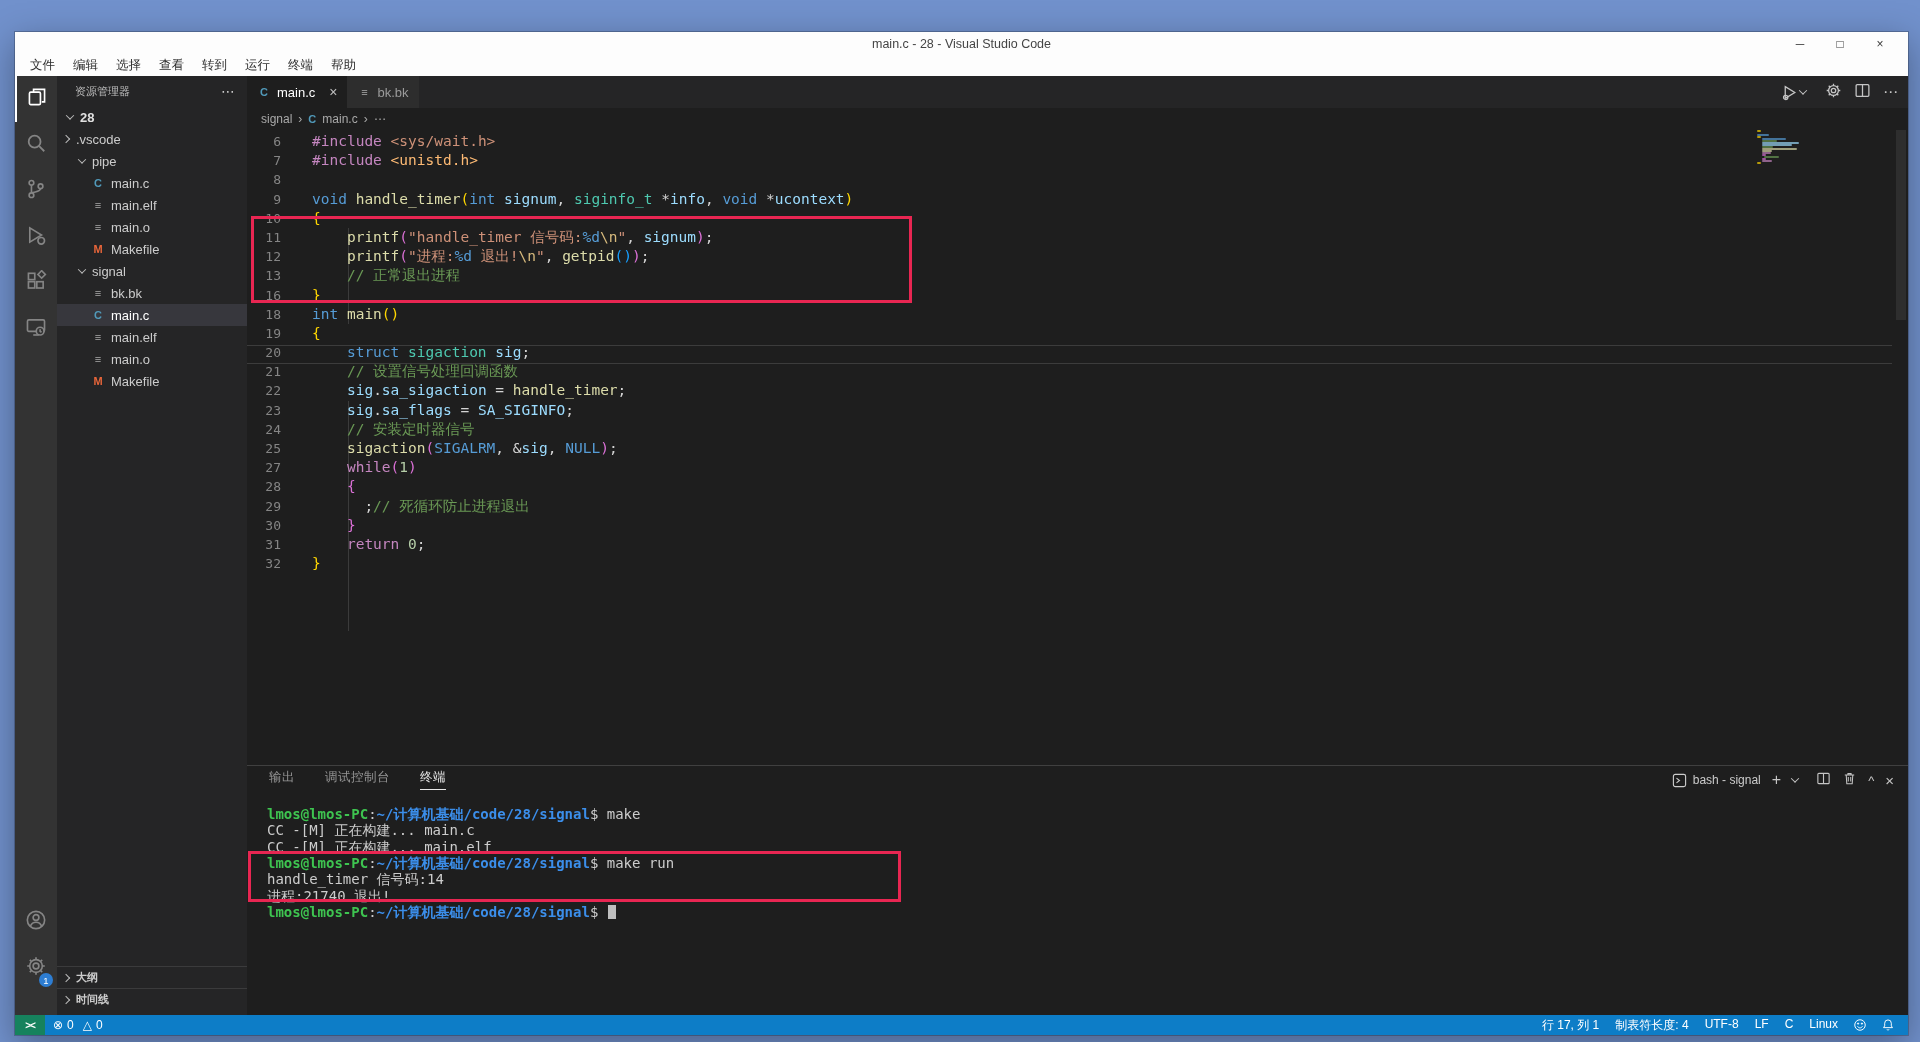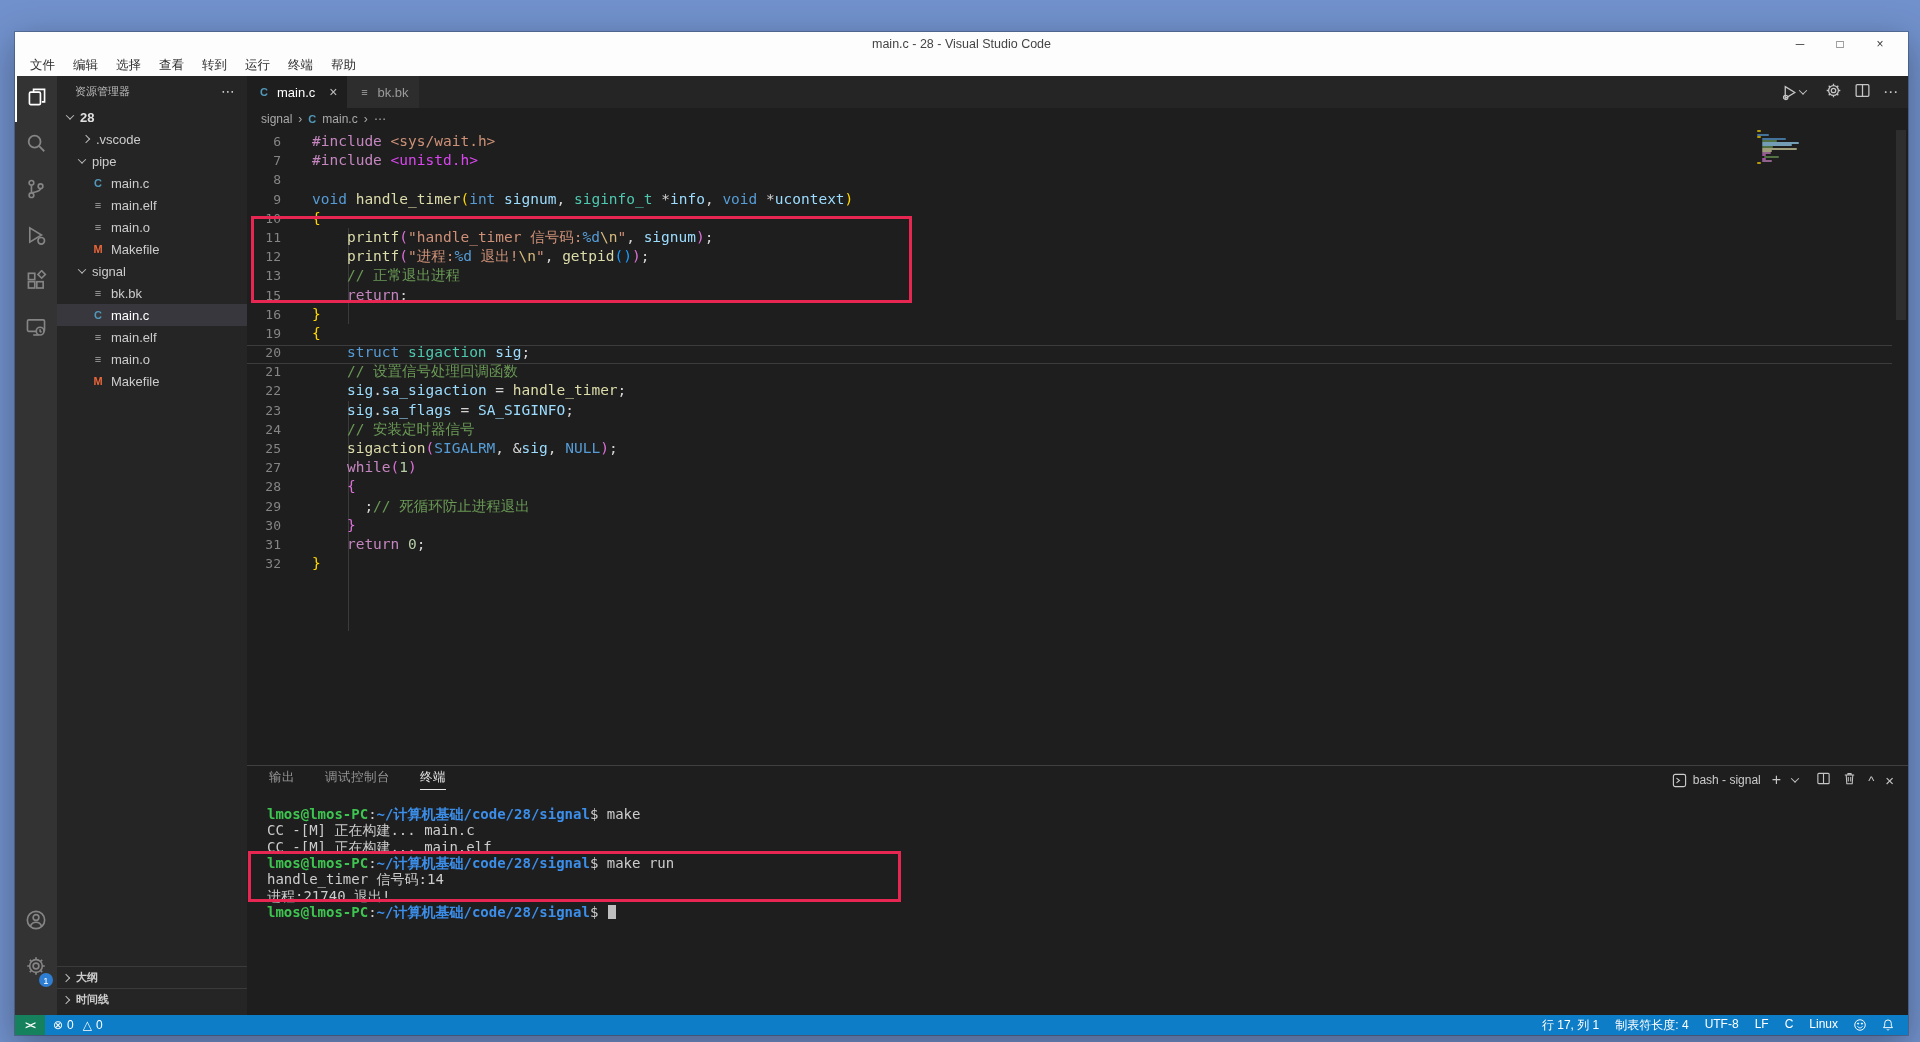--- a/index.html
+++ b/index.html
@@ -194,21 +194,21 @@
     <div id="sidebar">
       <div id="sb-header">
         <span id="sb-title">资源管理器</span>
         <span id="sb-more">⋯</span>
       </div>
       <div id="tree">
           <div class="tree-row bold" style="padding-left: 10px;">
             <span class="chev down"></span>
             <span>28</span>
           </div>
-          <div class="tree-row" style="padding-left: 26px; align-items: center;">
+          <div class="tree-row" style="padding-left: 6px; align-items: center;">
             <span class="chev right"></span>
             <span>.vscode</span>
           </div>
           <div class="tree-row" style="padding-left: 22px;">
             <span class="chev down"></span>
             <span>pipe</span>
           </div>
           <div class="tree-row" style="padding-left: 34px;">
             <span class="fico" style="color: rgb(81, 154, 186);">C</span>
             <span>main.c</span>
@@ -300,29 +300,29 @@
         <span>›</span>
         <span>⋯</span>
       </div>
 
       <div id="code-region">
         <div class="guide" style="left:101px; top:98px;  height:96px;"></div>
         <div class="guide" style="left:101px; top:271px; height:230px;"></div>
         <div id="current-line"></div>
         <div id="code-lines">
             <div class="code-line"><span class="ln">6</span><span class="lc"><span style="color: rgb(197, 134, 192);">#include </span><span style="color: rgb(206, 145, 120);">&lt;sys/wait.h&gt;</span></span></div>
-            <div class="code-line"><span class="ln">7</span><span class="lc"><span style="color: rgb(197, 134, 192);">#include </span><span style="color: #d946ef;">&lt;unistd.h&gt;</span></span></div>
+            <div class="code-line"><span class="ln">7</span><span class="lc"><span style="color: rgb(197, 134, 192);">#include </span><span style="color: #fdba74;">&lt;unistd.h&gt;</span></span></div>
             <div class="code-line"><span class="ln">8</span><span class="lc"></span></div>
             <div class="code-line"><span class="ln">9</span><span class="lc"><span style="color: rgb(86, 156, 214);">void </span><span style="color: rgb(220, 220, 170);">handle_timer</span><span style="color: rgb(255, 215, 0);">(</span><span style="color: rgb(86, 156, 214);">int </span><span style="color: rgb(156, 220, 254);">signum</span><span style="color: rgb(212, 212, 212);">, </span><span style="color: rgb(78, 201, 176);">siginfo_t</span><span style="color: rgb(212, 212, 212);"> *</span><span style="color: rgb(156, 220, 254);">info</span><span style="color: rgb(212, 212, 212);">, </span><span style="color: rgb(86, 156, 214);">void </span><span style="color: rgb(212, 212, 212);">*</span><span style="color: rgb(156, 220, 254);">ucontext</span><span style="color: rgb(255, 215, 0);">)</span></span></div>
             <div class="code-line"><span class="ln">10</span><span class="lc"><span style="color: rgb(255, 215, 0);">{</span></span></div>
             <div class="code-line"><span class="ln">11</span><span class="lc"><span style="color: rgb(212, 212, 212);">    </span><span style="color: rgb(220, 220, 170);">printf</span><span style="color: rgb(218, 112, 214);">(</span><span style="color: rgb(206, 145, 120);">"handle_timer 信号码:</span><span style="color: rgb(86, 156, 214);">%d</span><span style="color: rgb(215, 186, 125);">\n</span><span style="color: rgb(206, 145, 120);">"</span><span style="color: rgb(212, 212, 212);">, </span><span style="color: rgb(156, 220, 254);">signum</span><span style="color: rgb(218, 112, 214);">)</span><span style="color: rgb(212, 212, 212);">;</span></span></div>
             <div class="code-line"><span class="ln">12</span><span class="lc"><span style="color: rgb(212, 212, 212);">    </span><span style="color: rgb(220, 220, 170);">printf</span><span style="color: rgb(218, 112, 214);">(</span><span style="color: rgb(206, 145, 120);">"进程:</span><span style="color: rgb(86, 156, 214);">%d</span><span style="color: rgb(206, 145, 120);"> 退出!</span><span style="color: rgb(215, 186, 125);">\n</span><span style="color: rgb(206, 145, 120);">"</span><span style="color: rgb(212, 212, 212);">, </span><span style="color: rgb(220, 220, 170);">getpid</span><span style="color: rgb(23, 159, 255);">()</span><span style="color: rgb(218, 112, 214);">)</span><span style="color: rgb(212, 212, 212);">;</span></span></div>
             <div class="code-line"><span class="ln">13</span><span class="lc"><span style="color: rgb(212, 212, 212);">    </span><span style="color: rgb(106, 153, 85);">// 正常退出进程</span></span></div>
-            <div class="code-line"><span class="ln">15</span><span class="lc"><span style="color: rgb(212, 212, 212);">    </span><span style="color: rgb(197, 134, 192);">return</span><span style="color: rgb(212, 212, 212);">;</span></span></div>
             <div class="code-line"><span class="ln">16</span><span class="lc"><span style="color: rgb(255, 215, 0);">}</span></span></div>
+            <div class="code-line"><span class="ln">18</span><span class="lc"><span style="color: rgb(86, 156, 214);">int </span><span style="color: rgb(220, 220, 170);">main</span><span style="color: rgb(255, 215, 0);">()</span></span></div>
             <div class="code-line"><span class="ln">19</span><span class="lc"><span style="color: rgb(255, 215, 0);">{</span></span></div>
             <div class="code-line"><span class="ln">20</span><span class="lc"><span style="color: rgb(212, 212, 212);">    </span><span style="color: rgb(86, 156, 214);">struct </span><span style="color: rgb(78, 201, 176);">sigaction</span><span style="color: rgb(212, 212, 212);"> </span><span style="color: rgb(156, 220, 254);">sig</span><span style="color: rgb(212, 212, 212);">;</span></span></div>
             <div class="code-line"><span class="ln">21</span><span class="lc"><span style="color: rgb(212, 212, 212);">    </span><span style="color: rgb(106, 153, 85);">// 设置信号处理回调函数</span></span></div>
             <div class="code-line"><span class="ln">22</span><span class="lc"><span style="color: rgb(212, 212, 212);">    </span><span style="color: rgb(156, 220, 254);">sig</span><span style="color: rgb(212, 212, 212);">.</span><span style="color: rgb(156, 220, 254);">sa_sigaction</span><span style="color: rgb(212, 212, 212);"> = </span><span style="color: rgb(220, 220, 170);">handle_timer</span><span style="color: rgb(212, 212, 212);">;</span></span></div>
             <div class="code-line"><span class="ln">23</span><span class="lc"><span style="color: rgb(212, 212, 212);">    </span><span style="color: rgb(156, 220, 254);">sig</span><span style="color: rgb(212, 212, 212);">.</span><span style="color: rgb(156, 220, 254);">sa_flags</span><span style="color: rgb(212, 212, 212);"> = </span><span style="color: rgb(156, 220, 254);">SA_SIGINFO</span><span style="color: rgb(212, 212, 212);">;</span></span></div>
             <div class="code-line"><span class="ln">24</span><span class="lc"><span style="color: rgb(212, 212, 212);">    </span><span style="color: rgb(106, 153, 85);">// 安装定时器信号</span></span></div>
             <div class="code-line"><span class="ln">25</span><span class="lc"><span style="color: rgb(212, 212, 212);">    </span><span style="color: rgb(220, 220, 170);">sigaction</span><span style="color: rgb(218, 112, 214);">(</span><span style="color: rgb(86, 156, 214);">SIGALRM</span><span style="color: rgb(212, 212, 212);">, &amp;</span><span style="color: rgb(156, 220, 254);">sig</span><span style="color: rgb(212, 212, 212);">, </span><span style="color: rgb(86, 156, 214);">NULL</span><span style="color: rgb(218, 112, 214);">)</span><span style="color: rgb(212, 212, 212);">;</span></span></div>
             <div class="code-line"><span class="ln">27</span><span class="lc"><span style="color: rgb(212, 212, 212);">    </span><span style="color: rgb(197, 134, 192);">while</span><span style="color: rgb(218, 112, 214);">(</span><span style="color: rgb(181, 206, 168);">1</span><span style="color: rgb(218, 112, 214);">)</span></span></div>
             <div class="code-line"><span class="ln">28</span><span class="lc"><span style="color: rgb(212, 212, 212);">    </span><span style="color: rgb(218, 112, 214);">{</span></span></div>
             <div class="code-line"><span class="ln">29</span><span class="lc"><span style="color: rgb(212, 212, 212);">      ;</span><span style="color: rgb(106, 153, 85);">// 死循环防止进程退出</span></span></div>

